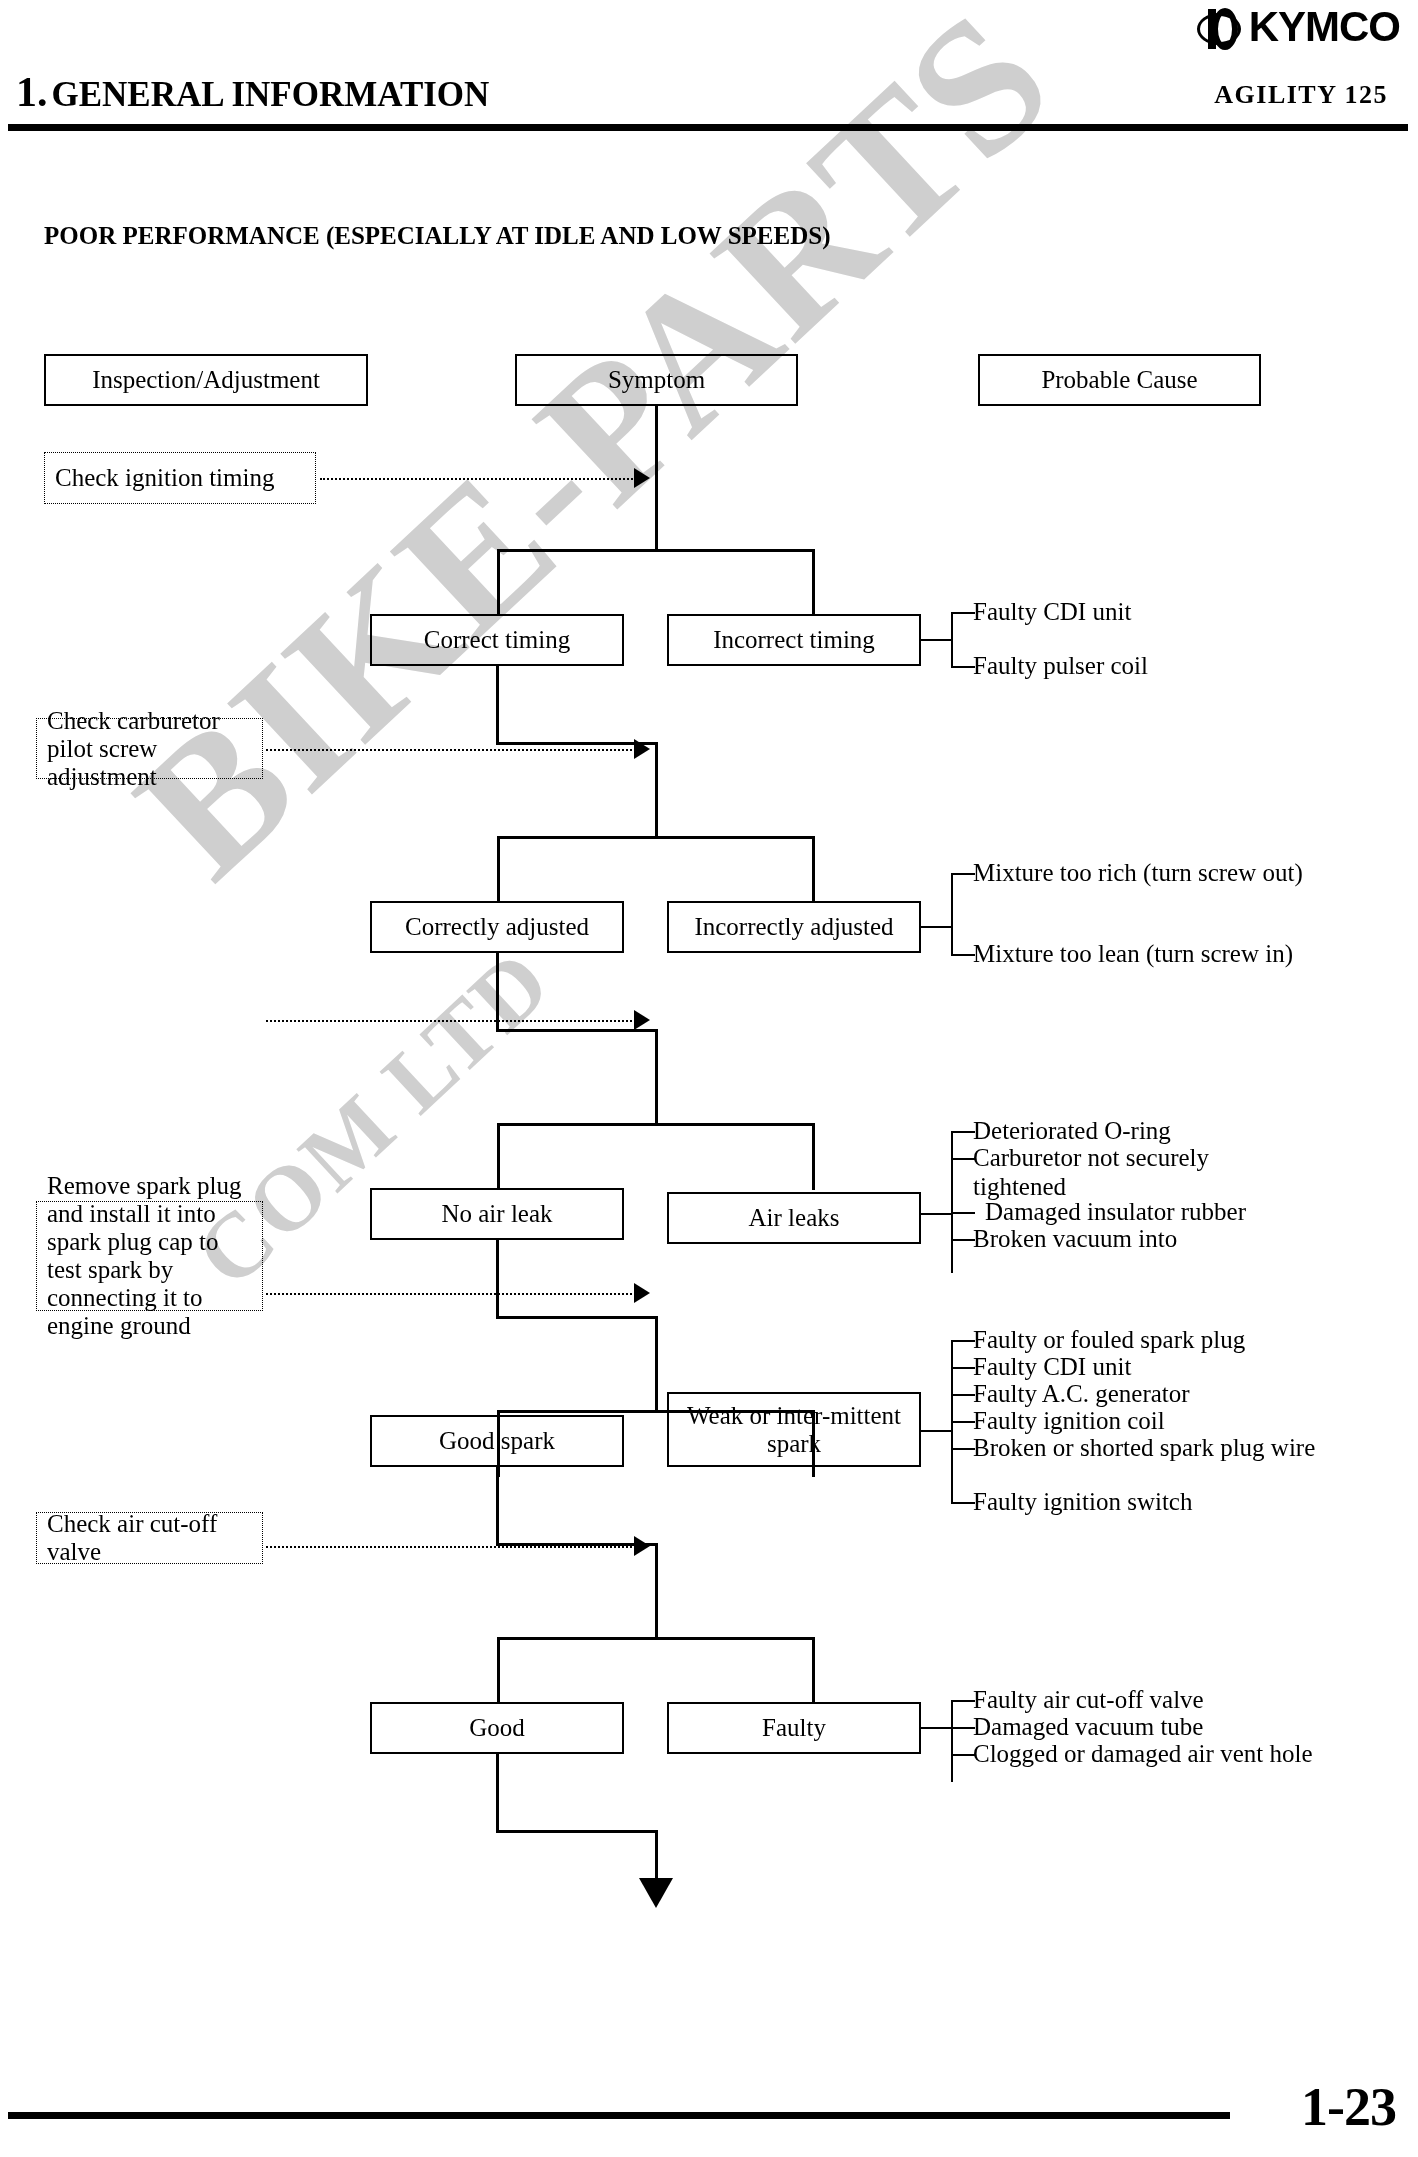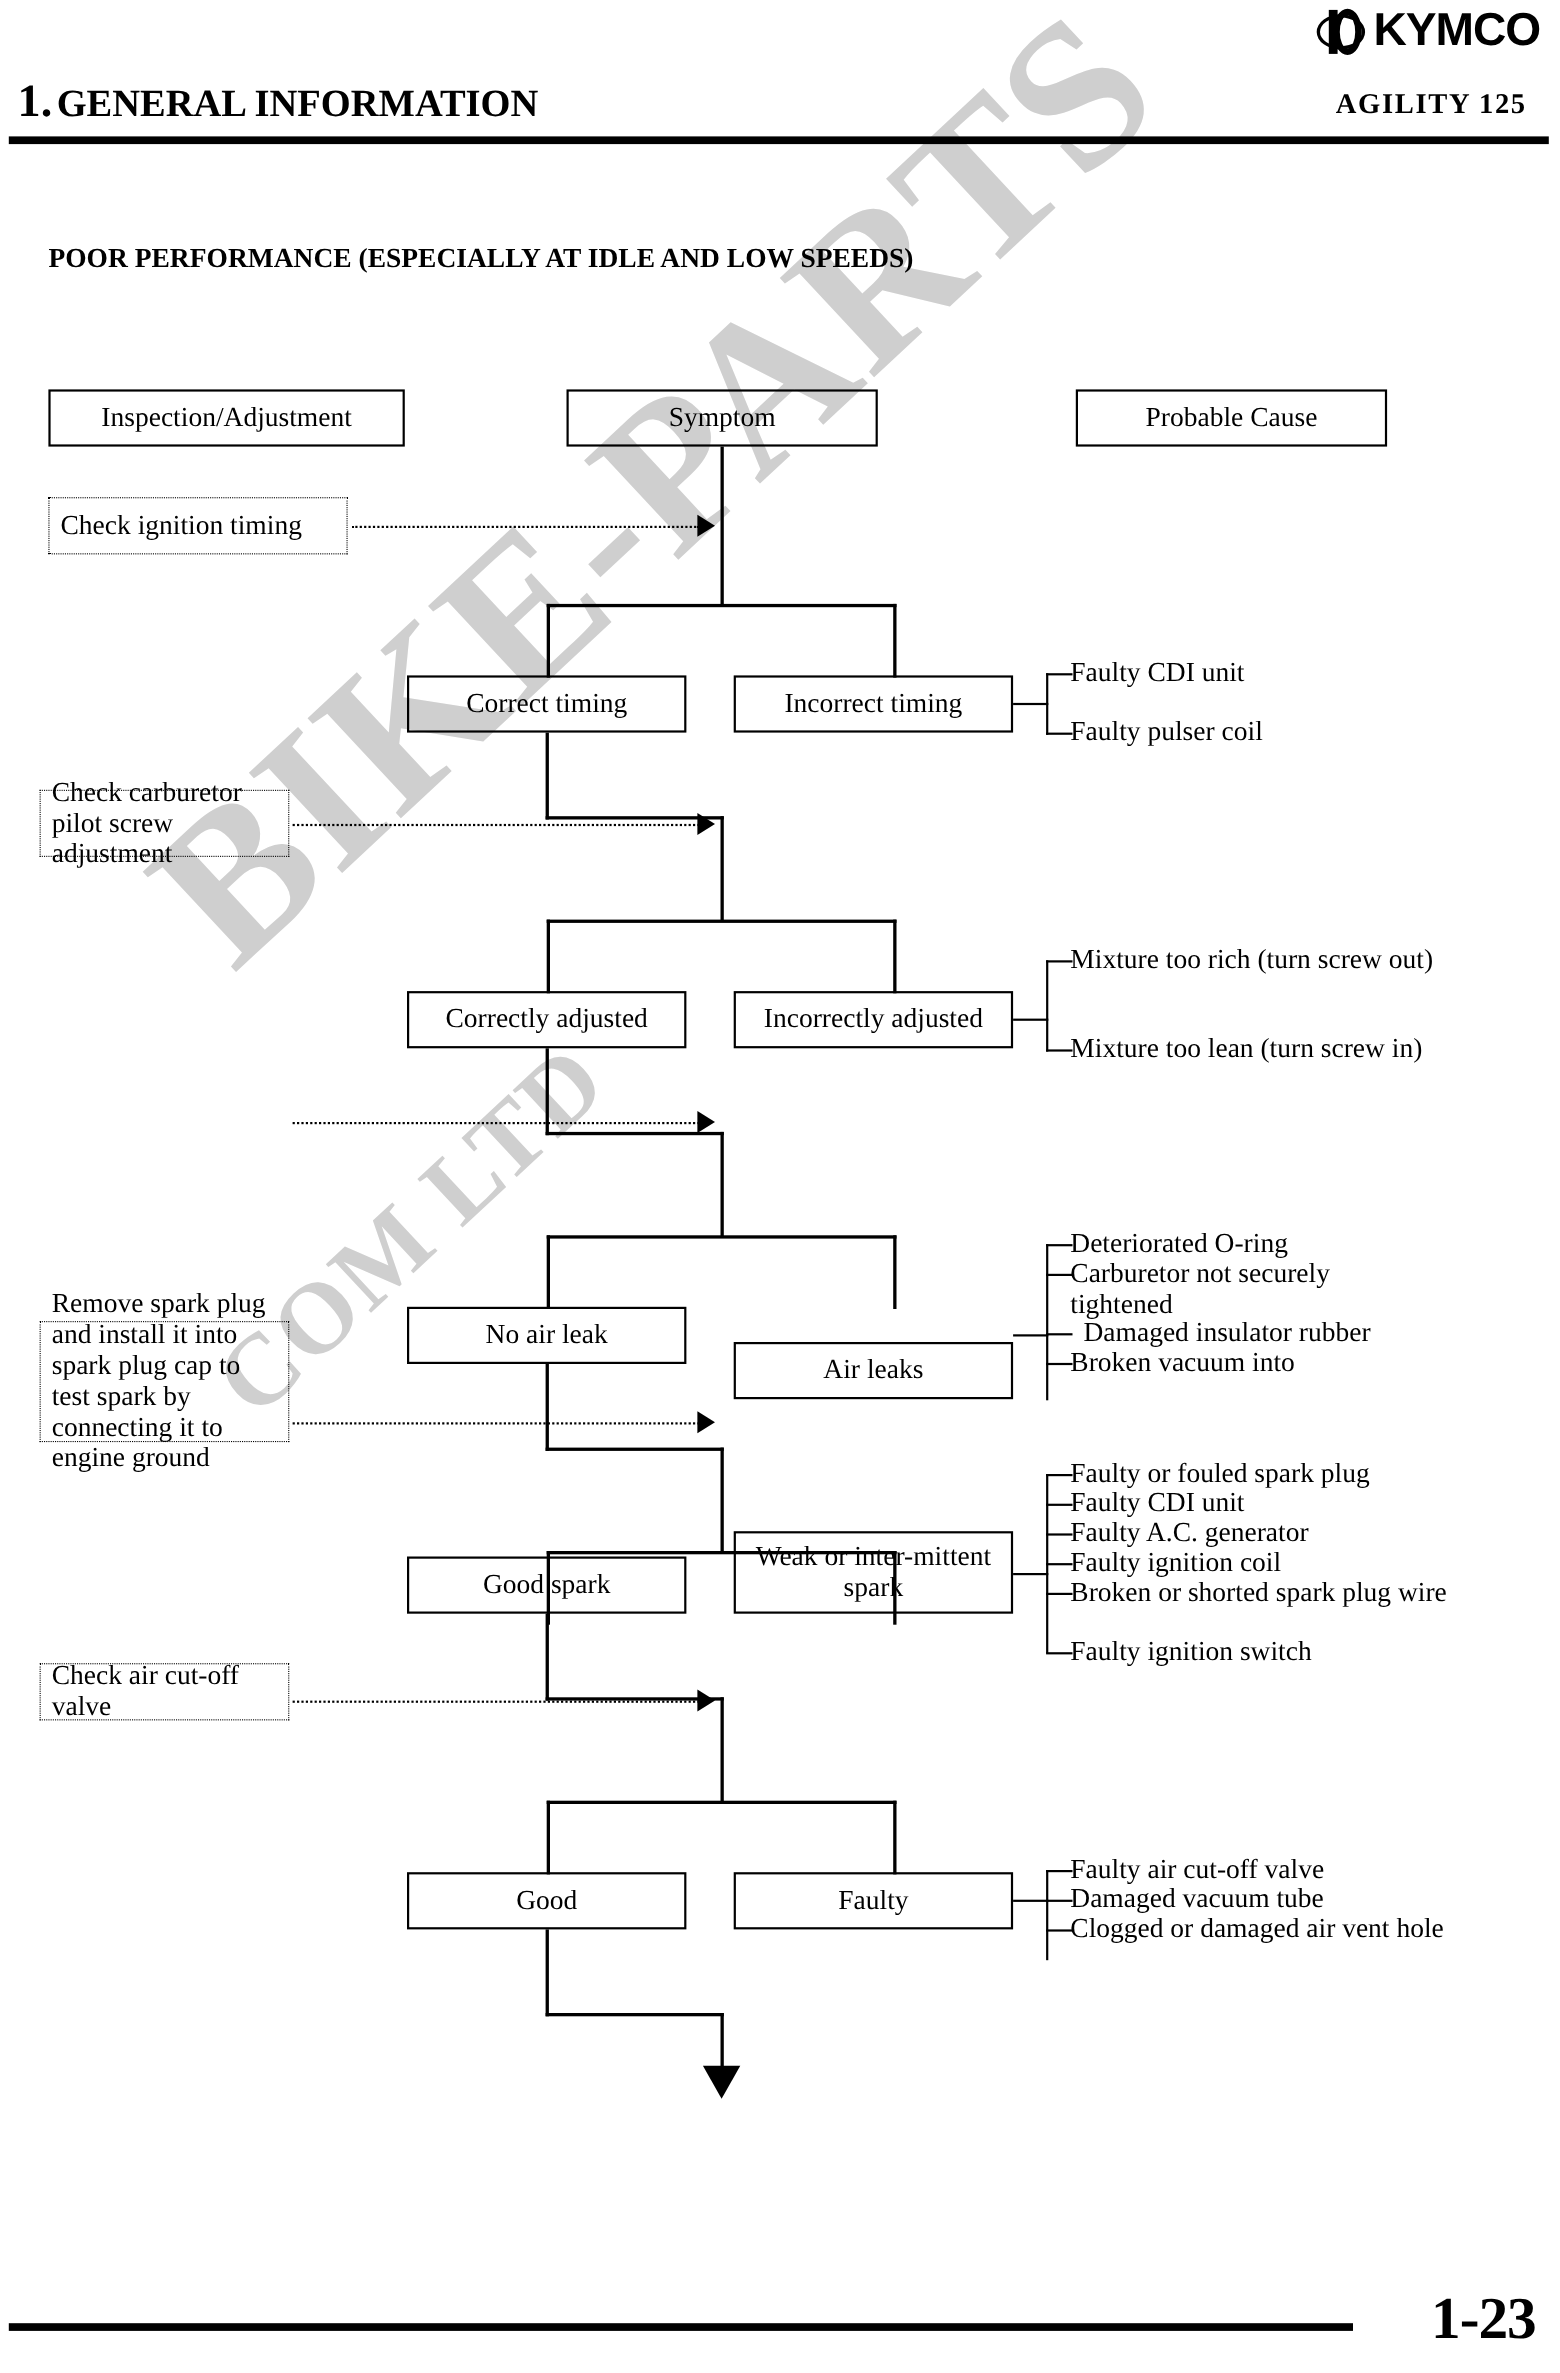--- a/index.html
+++ b/index.html
@@ -333,21 +333,21 @@
     <div class="dotarrow" style="left:266px; top:1020px; width:370px;"></div>
     <div class="arrowhead-r" style="left:634px; top:1010px;"></div>
 
     <div class="hline" style="left:497px; top:1123px; width:318px;"></div>
     <div class="vline" style="left:497px; top:1123px; height:67px;"></div>
     <div class="vline" style="left:812px; top:1123px; height:67px;"></div>
 
     <div class="box" style="left:370px; top:1188px; width:254px; height:52px;">
       <span>No air leak</span>
     </div>
-    <div class="box" style="left:667px; top:1220px; width:254px; height:52px;">
+    <div class="box" style="left:667px; top:1192px; width:254px; height:52px;">
       <span>Air leaks</span>
     </div>
 
     <div class="thinh" style="left:921px; top:1213px; width:32px;"></div>
     <div class="thinv" style="left:951px; top:1131px; height:142px;"></div>
     <div class="thinh" style="left:951px; top:1131px; width:24px;"></div>
     <div class="thinh" style="left:951px; top:1158px; width:24px;"></div>
     <div class="thinh" style="left:951px; top:1212px; width:24px;"></div>
     <div class="thinh" style="left:951px; top:1239px; width:24px;"></div>
     <div class="cause" style="left:973px; top:1117px;">Deteriorated O-ring</div>

